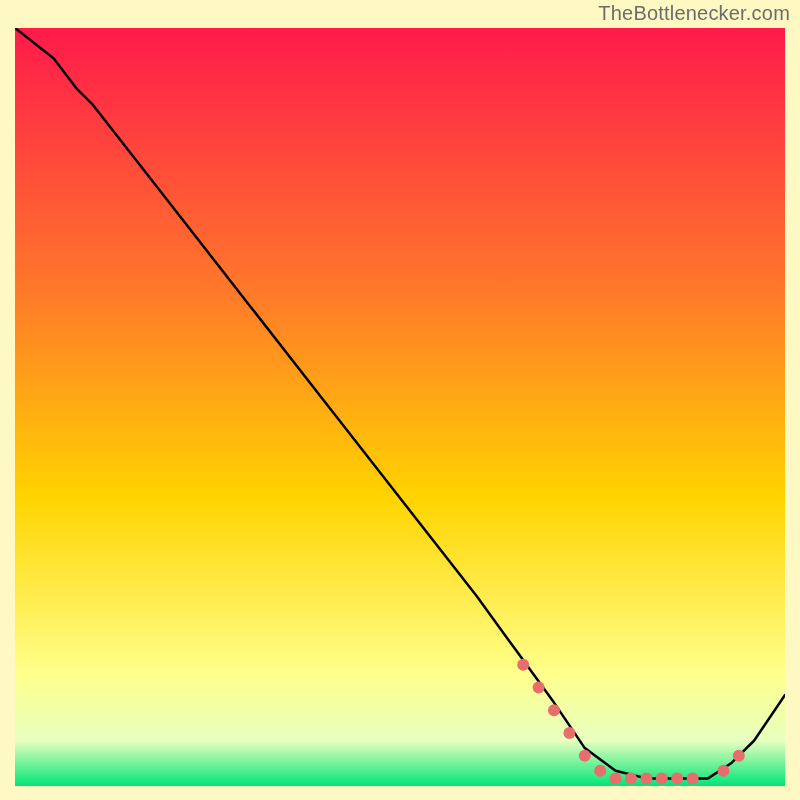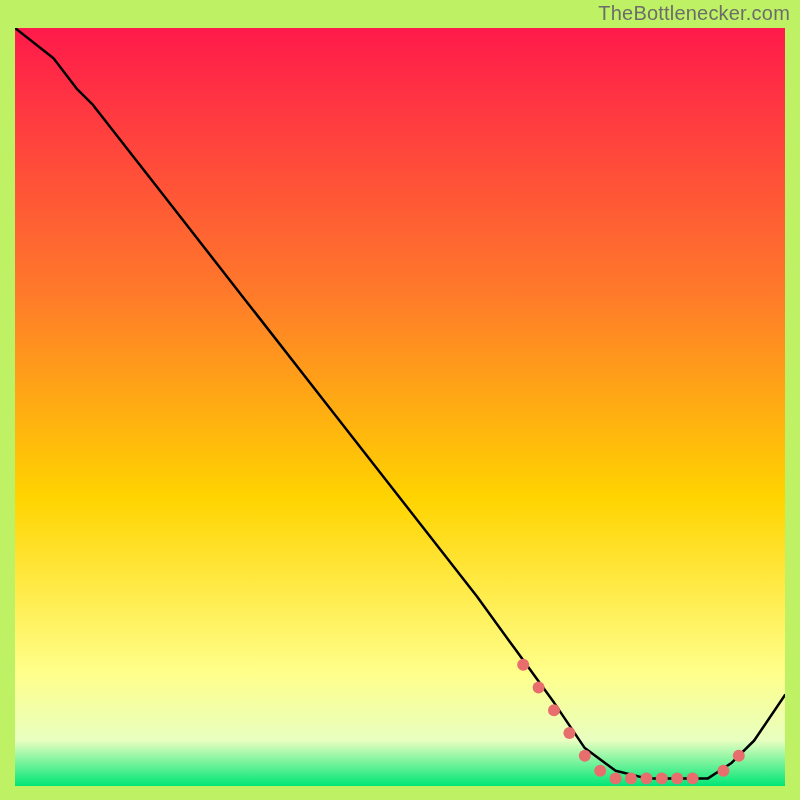--- a/index.html
+++ b/index.html
@@ -8,21 +8,21 @@
     width: 800px;
     height: 800px;
     background: #000;
     font-family: Arial, Helvetica, sans-serif;
     overflow: hidden;
   }
   .frame {
     position: relative;
     width: 800px;
     height: 800px;
-    background: #bef264;
+    background: #fef9c3;
   }
   .attribution {
     position: absolute;
     top: 2px;
     right: 10px;
     color: #6c6c6c;
     font-size: 20px;
     font-weight: 400;
     letter-spacing: 0.2px;
   }

